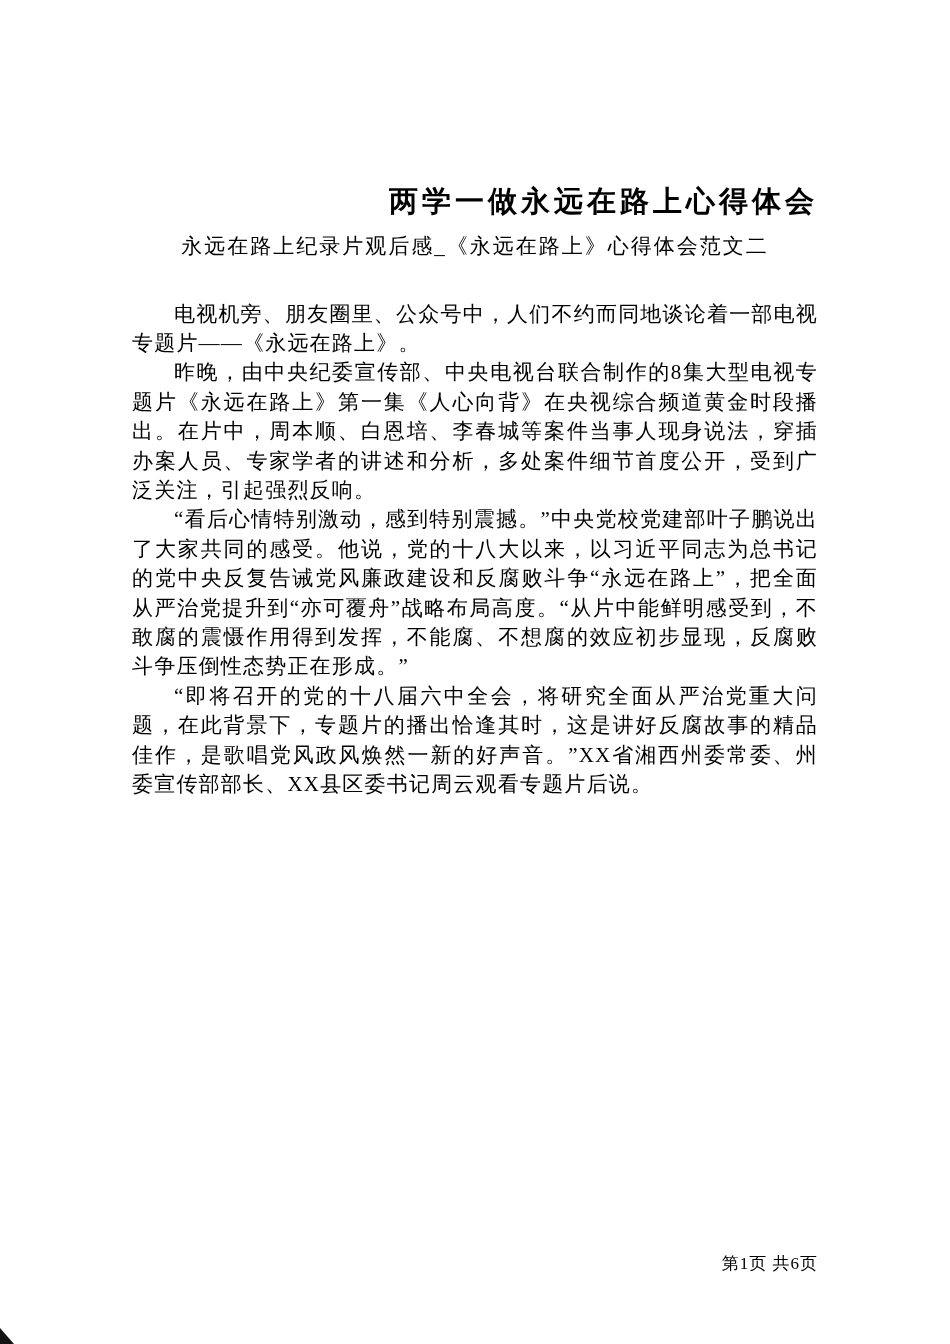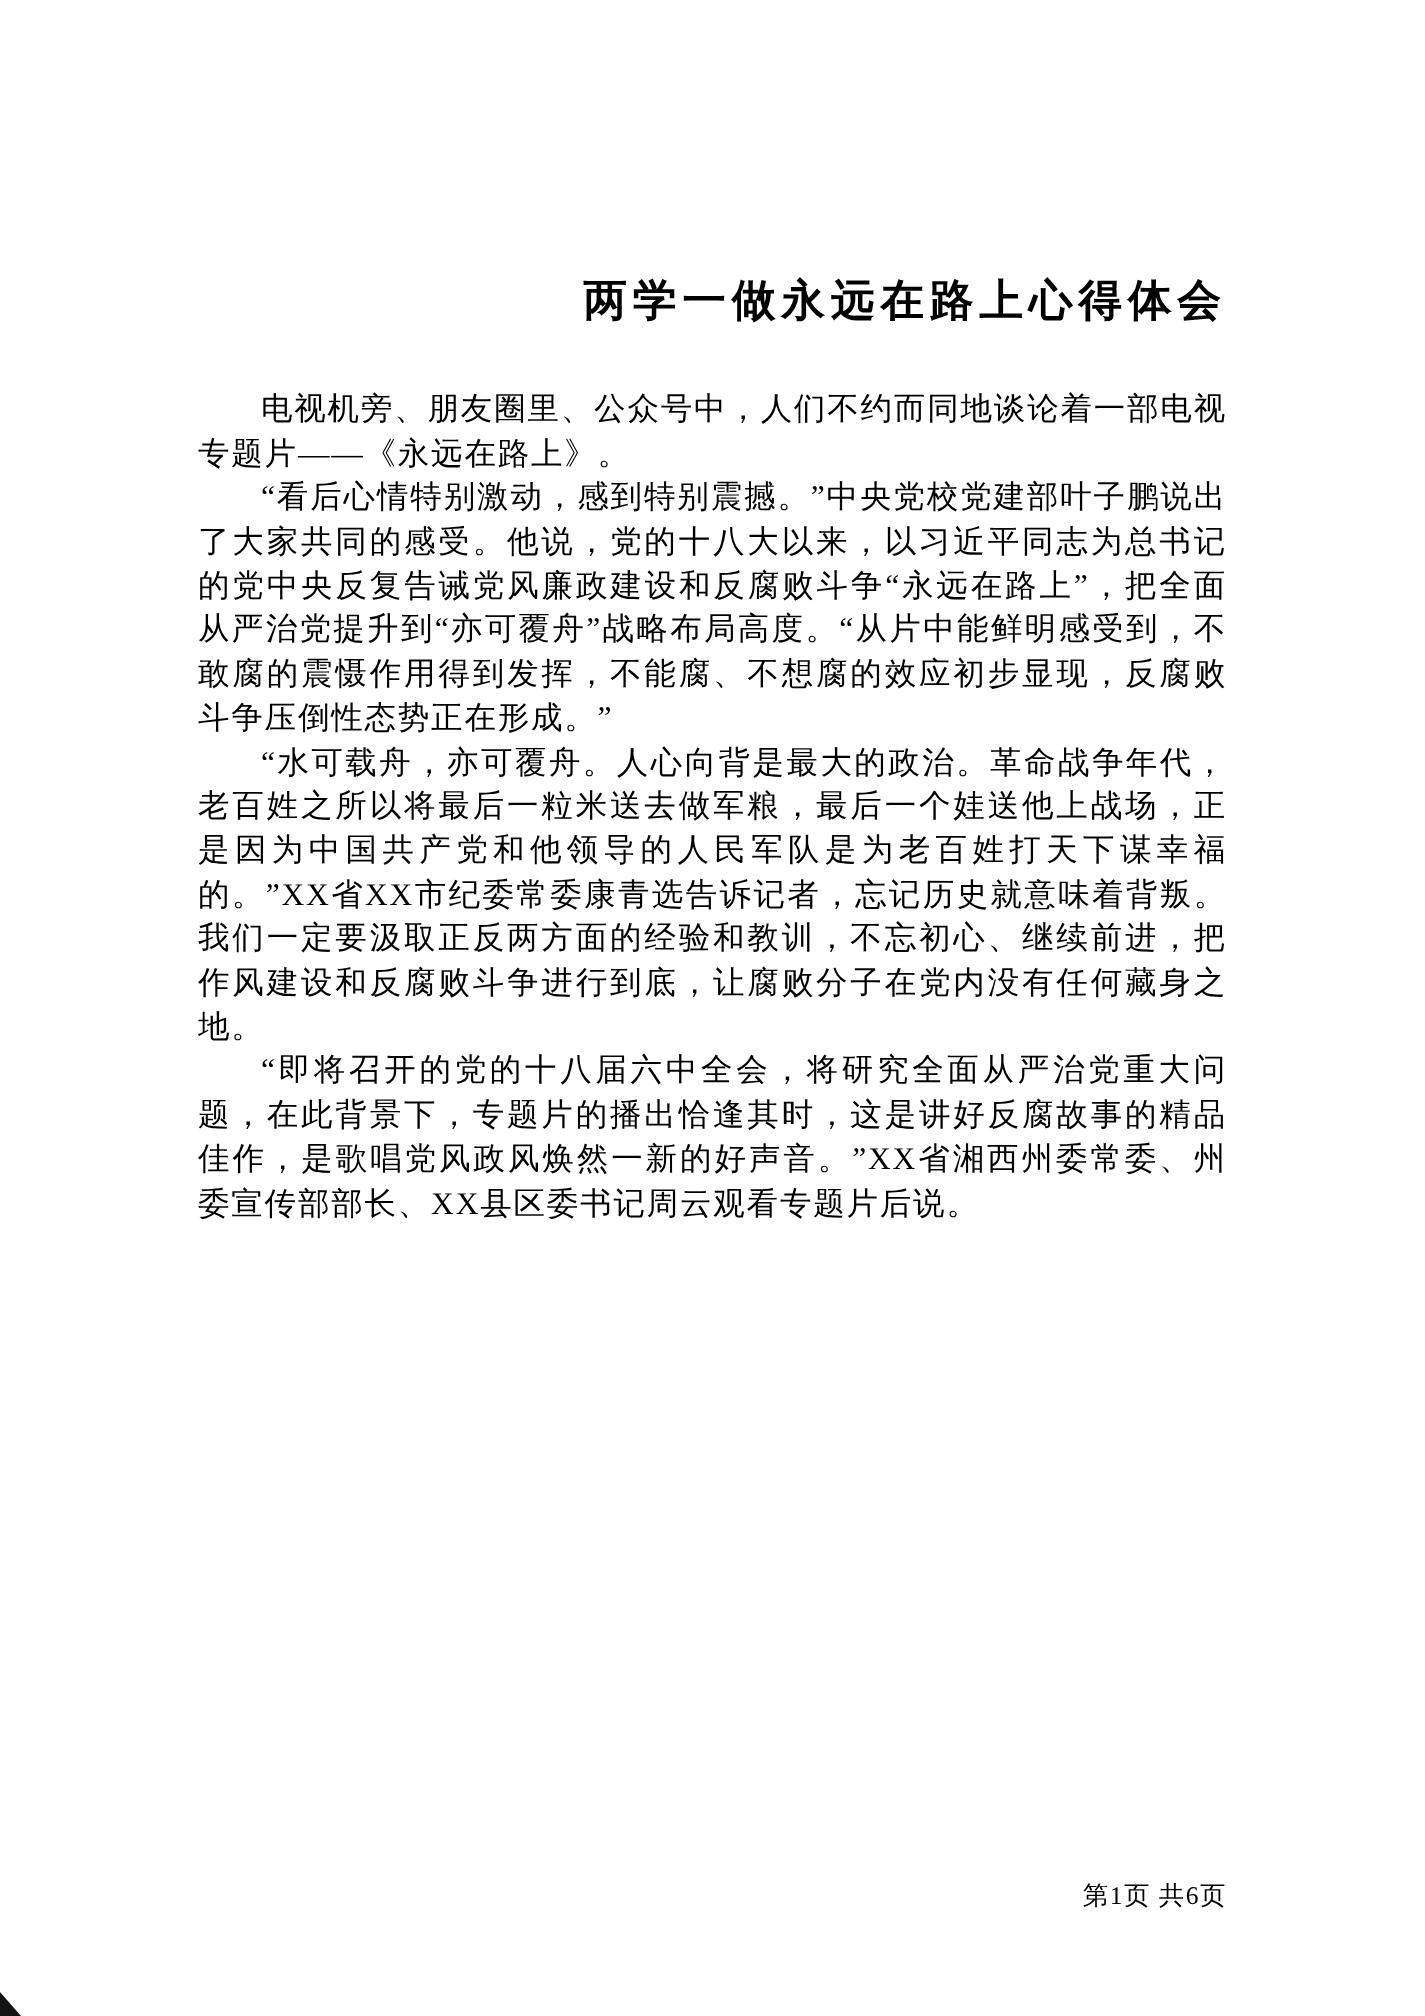--- a/index.html
+++ b/index.html
@@ -67,25 +67,26 @@
     border-bottom: 16px solid #141414;
     border-right: 14px solid transparent;
   }
 </style>
 </head>
 <body>
 
 <div class="page">
   <h1 class="doc-title">两学一做永远在路上心得体会</h1>
 
+  <p class="doc-subtitle">永远在路上纪录片观后感_《永远在路上》心得体会范文二</p>
 
   <div class="doc-body">
     <p class="para">电视机旁、朋友圈里、公众号中，人们不约而同地谈论着一部电视专题片——《永远在路上》。</p>
+    <p class="para">昨晚，由中央纪委宣传部、中央电视台联合制作的8集大型电视专题片《永远在路上》第一集《人心向背》在央视综合频道黄金时段播出。在片中，周本顺、白恩培、李春城等案件当事人现身说法，穿插办案人员、专家学者的讲述和分析，多处案件细节首度公开，受到广泛关注，引起强烈反响。</p>
     <p class="para">“看后心情特别激动，感到特别震撼。”中央党校党建部叶子鹏说出了大家共同的感受。他说，党的十八大以来，以习近平同志为总书记的党中央反复告诫党风廉政建设和反腐败斗争“永远在路上”，把全面从严治党提升到“亦可覆舟”战略布局高度。“从片中能鲜明感受到，不敢腐的震慑作用得到发挥，不能腐、不想腐的效应初步显现，反腐败斗争压倒性态势正在形成。”</p>
-    <p class="para">“水可载舟，亦可覆舟。人心向背是最大的政治。革命战争年代，老百姓之所以将最后一粒米送去做军粮，最后一个娃送他上战场，正是因为中国共产党和他领导的人民军队是为老百姓打天下谋幸福的。”XX省XX市纪委常委康青选告诉记者，忘记历史就意味着背叛。我们一定要汲取正反两方面的经验和教训，不忘初心、继续前进，把作风建设和反腐败斗争进行到底，让腐败分子在党内没有任何藏身之地。</p>
     <p class="para">“即将召开的党的十八届六中全会，将研究全面从严治党重大问题，在此背景下，专题片的播出恰逢其时，这是讲好反腐故事的精品佳作，是歌唱党风政风焕然一新的好声音。”XX省湘西州委常委、州委宣传部部长、XX县区委书记周云观看专题片后说。</p>
   </div>
 </div>
 
 <div class="page-footer">
   <span>第1页 共6页</span>
 </div>
 
 <div class="corner-artifact"></div>
 

